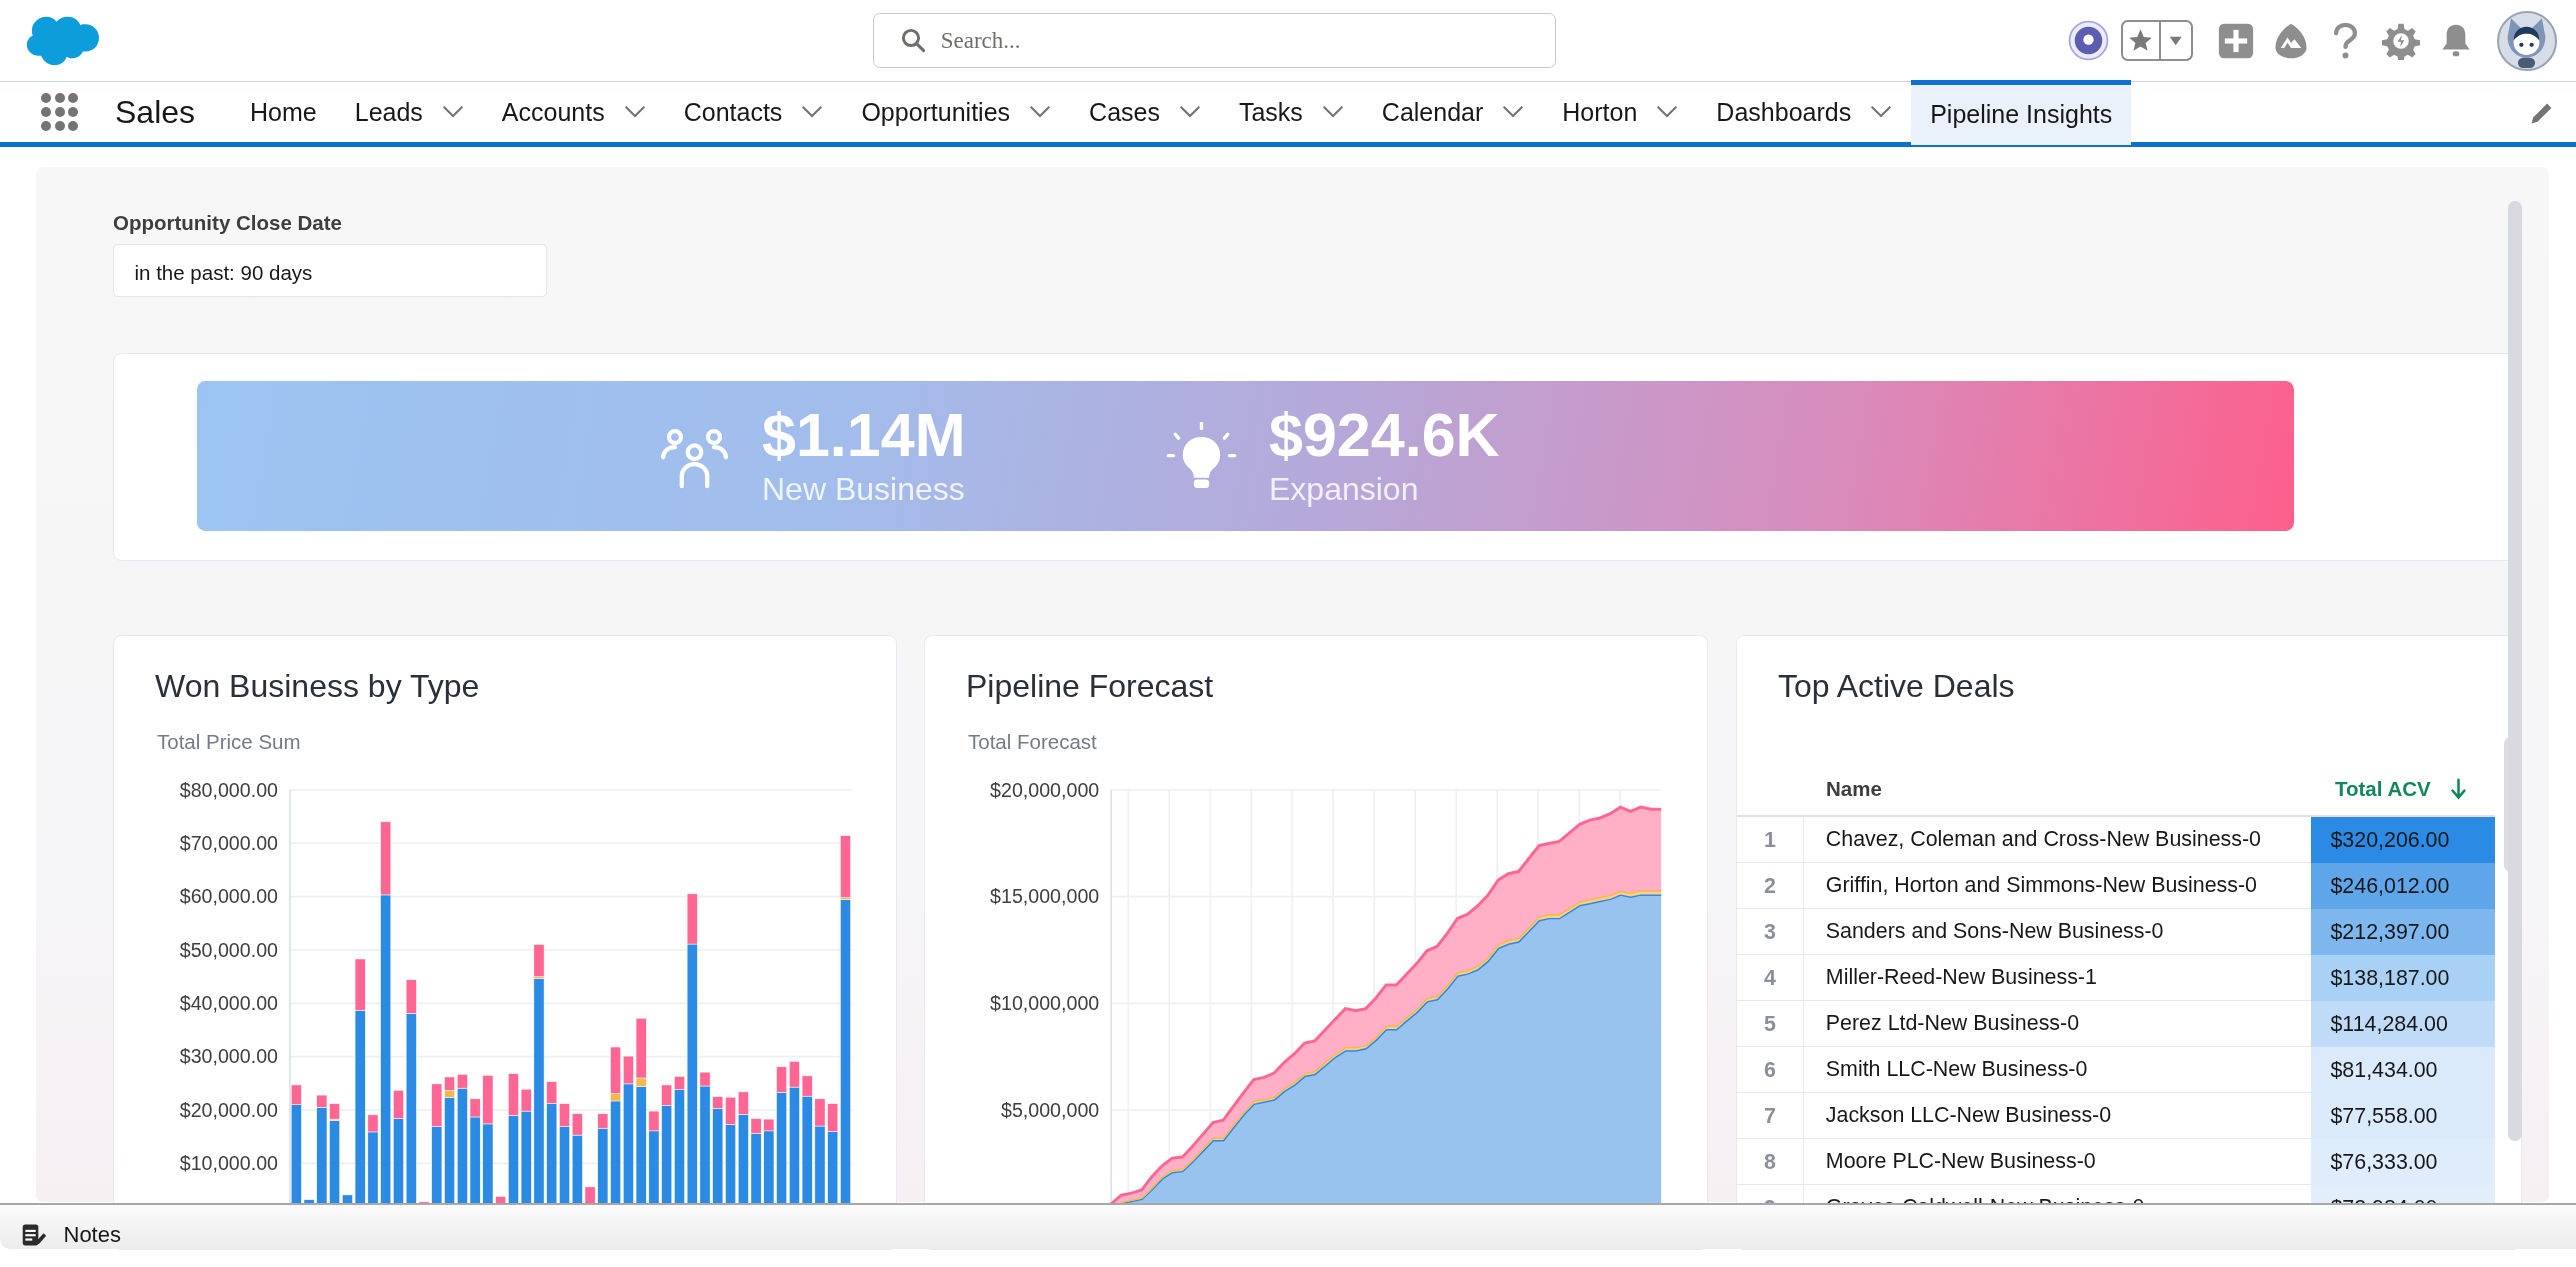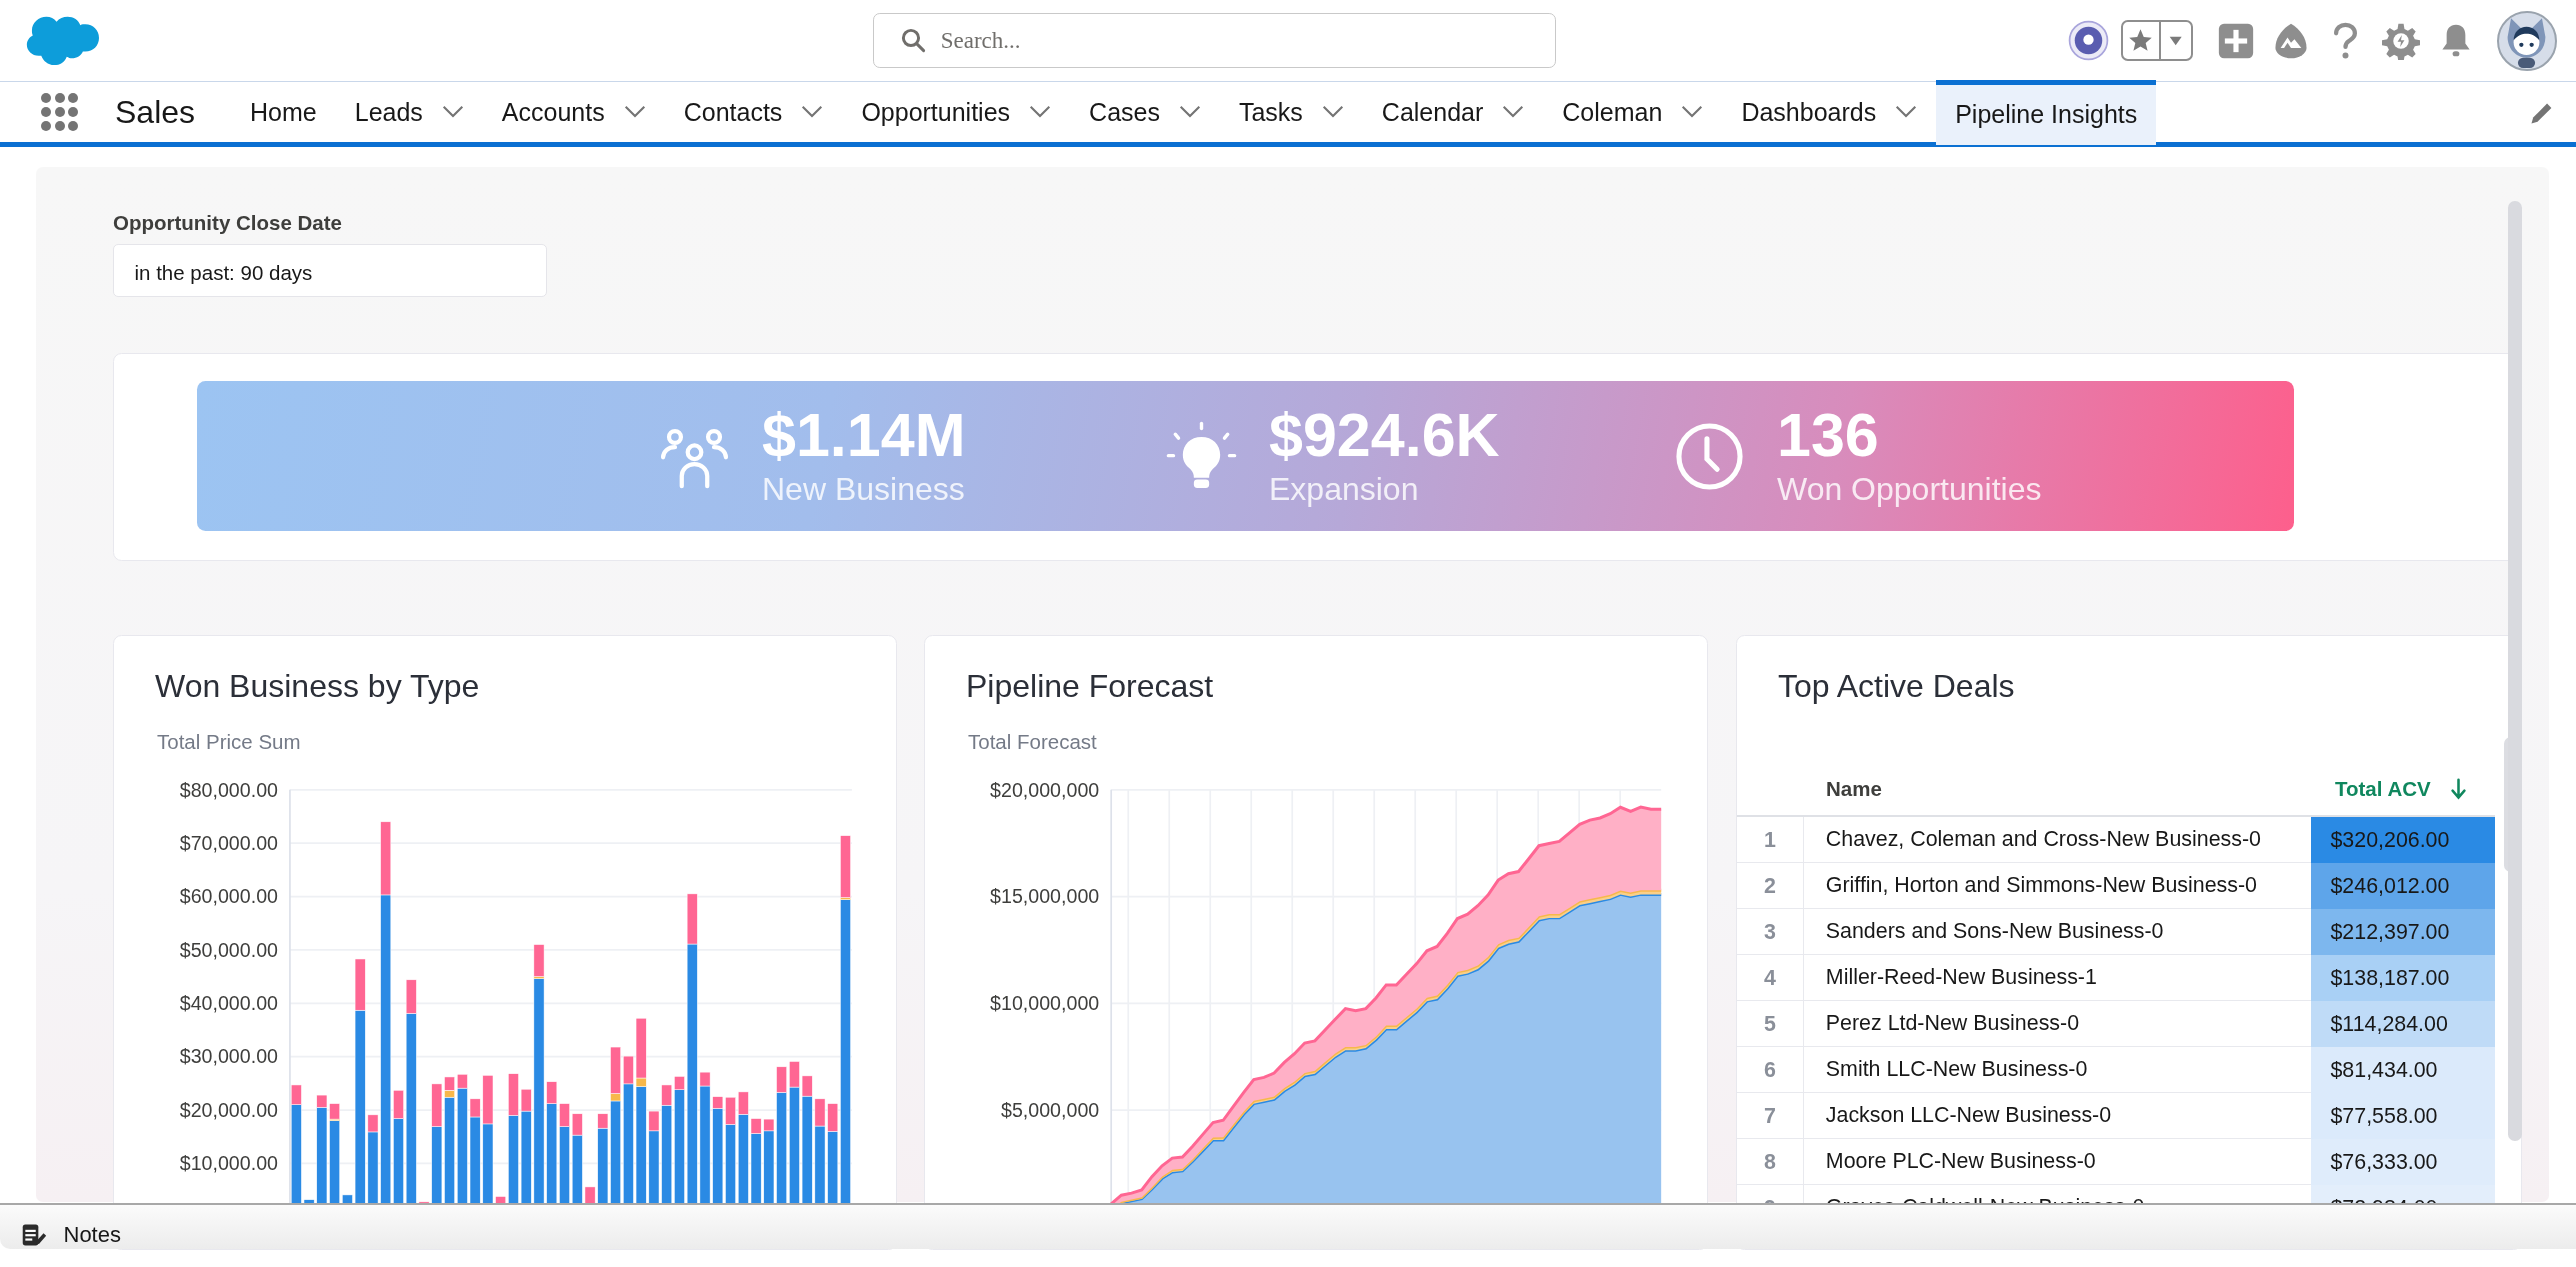--- a/index.html
+++ b/index.html
@@ -198,21 +198,21 @@
           <path d="M2 2l11 11L24 2" fill="none" stroke="#747474" stroke-width="2.5"></path>
         </svg>
       </div>
       <div class="nav-item">
         <span>Calendar</span>
         <svg class="chev" viewBox="0 0 26 16">
           <path d="M2 2l11 11L24 2" fill="none" stroke="#747474" stroke-width="2.5"></path>
         </svg>
       </div>
       <div class="nav-item">
-        <span>Coleman</span>
+        <span>Horton</span>
         <svg class="chev" viewBox="0 0 26 16">
           <path d="M2 2l11 11L24 2" fill="none" stroke="#747474" stroke-width="2.5"></path>
         </svg>
       </div>
       <div class="nav-item">
         <span>Dashboards</span>
         <svg class="chev" viewBox="0 0 26 16">
           <path d="M2 2l11 11L24 2" fill="none" stroke="#747474" stroke-width="2.5"></path>
         </svg>
       </div>
@@ -256,30 +256,20 @@
               <rect x="41" y="2" width="4" height="10" rx="2"></rect>
               <rect x="12" y="14" width="4" height="10" rx="2" transform="rotate(-40 14 19)"></rect>
               <rect x="70" y="14" width="4" height="10" rx="2" transform="rotate(40 72 19)"></rect>
               <rect x="2" y="40" width="10" height="4" rx="2"></rect>
               <rect x="74" y="40" width="10" height="4" rx="2"></rect>
             </g>
           </svg>
           <div>
             <div class="val">$924.6K</div>
             <div class="lbl">Expansion</div>
-          </div>
-        </div>
-        <div class="kpi" style="left:1476px;">
-          <svg class="ico" viewBox="0 0 86 86">
-            <circle cx="43" cy="43" r="36" fill="none" stroke="#fff" stroke-width="6"></circle>
-            <path d="M40 22v24l12 12" fill="none" stroke="#fff" stroke-width="6" stroke-linecap="round"></path>
-          </svg>
-          <div>
-            <div class="val">136</div>
-            <div class="lbl">Won Opportunities</div>
           </div>
         </div>
       </div>
     </div>
 
     <div class="card" style="left:77px;width:784px;">
       <div class="card-title">Won Business by Type</div>
       <div class="card-sub">Total Price Sum</div>
       <svg class="chart-svg" id="bar-chart" width="784" height="615" viewBox="0 0 918 720">
           <line x1="206" x2="864" y1="680" y2="680" stroke="#eef0f4" stroke-width="2"></line>

